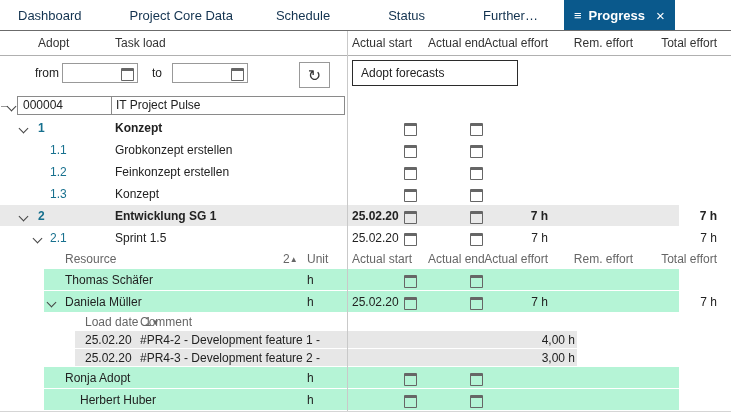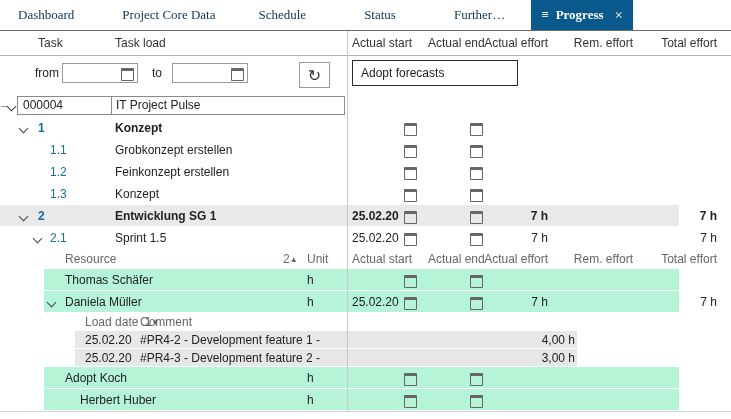--- a/index.html
+++ b/index.html
@@ -7,21 +7,21 @@
        font-family:"Liberation Sans",sans-serif;font-size:12px;color:#222;background:#fff;}
   .a{position:absolute;white-space:nowrap;}
   .bold{font-weight:bold;}
   .num{color:#17708e;}
   .gray{color:#666;}
   .hdrtxt{color:#333;}
 
   
   .tabbar{position:absolute;top:0;left:0;width:731px;height:30px;border-bottom:1px solid #6b6b6b;
           display:flex;align-items:stretch;background:#fff;}
-  .tab{display:flex;align-items:center;font-size:13px;color:var(--c-tab,#12324f);cursor:pointer;font-family:Liberation Serif, serif;}
+  .tab{display:flex;align-items:center;font-size:13px;color:var(--c-tab,#12324f);cursor:pointer;}
   .tab.active{background:var(--c-accent,#0a598c);color:#fff;font-weight:bold;padding:0 10px;gap:7px;}
   .menu-glyph{font-size:13px;}
   .close-glyph{font-size:15px;margin-left:4px;font-weight:normal;}
 
   
   .hrow{position:absolute;top:31px;left:0;width:731px;height:25px;line-height:25px;
         border-bottom:1px solid #b0b0b0;box-sizing:border-box;}
   
   .frow{position:absolute;top:57px;left:0;width:675px;height:38px;}
   .dinput{position:absolute;top:6px;width:76px;height:20px;border:1px solid #999;background:#fff;box-sizing:border-box;}
@@ -77,21 +77,21 @@
     <div class="tab" style="margin-left:58px">Status</div>
     <div class="tab" style="margin-left:58px">Further…</div>
     <div class="tab active" style="margin-left:26px">
       <span class="menu-glyph">≡</span>
       <span>Progress</span>
       <span class="close-glyph">×</span>
     </div>
   </div>
 
   <div class="hrow">
-    <span class="a hdrtxt" style="left:38px">Task</span>
+    <span class="a hdrtxt" style="left:38px">Adopt</span>
     <span class="a hdrtxt" style="left:115px">Task load</span>
     <span class="a hdrtxt" style="left:352px">Actual start</span>
     <span class="a hdrtxt" style="left:428px">Actual end</span>
     <span class="a hdrtxt" style="left:460px;width:88px;text-align:right">Actual effort</span>
     <span class="a hdrtxt" style="left:545px;width:88px;text-align:right">Rem. effort</span>
     <span class="a hdrtxt" style="left:627px;width:90px;text-align:right">Total effort</span>
   </div>
 
   <div class="frow">
     <span class="a" style="left:35px;top:9px">from</span>
@@ -224,21 +224,21 @@
 
     <div class="row t18">
       <div class="loadbg"></div>
       <span class="a" style="left:85px">25.02.20</span>
       <span class="a" style="left:140px">#PR4-3 - Development feature 2 -</span>
       <span class="a lload">3,00 h</span>
     </div>
 
     <div class="row t22">
       <div class="rowbgGreen"></div>
-      <span class="a" style="left:65px">Adopt Koch</span>
+      <span class="a" style="left:65px">Ronja Adopt</span>
       <span class="a" style="left:307px">h</span>
       <span class="cal" style="left:404px"></span>
       <span class="cal" style="left:470px"></span>
     </div>
 
     <div class="row t22">
       <div class="rowbgGreen"></div>
       <span class="a" style="left:80px">Herbert Huber</span>
       <span class="a" style="left:307px">h</span>
       <span class="cal" style="left:404px"></span>

